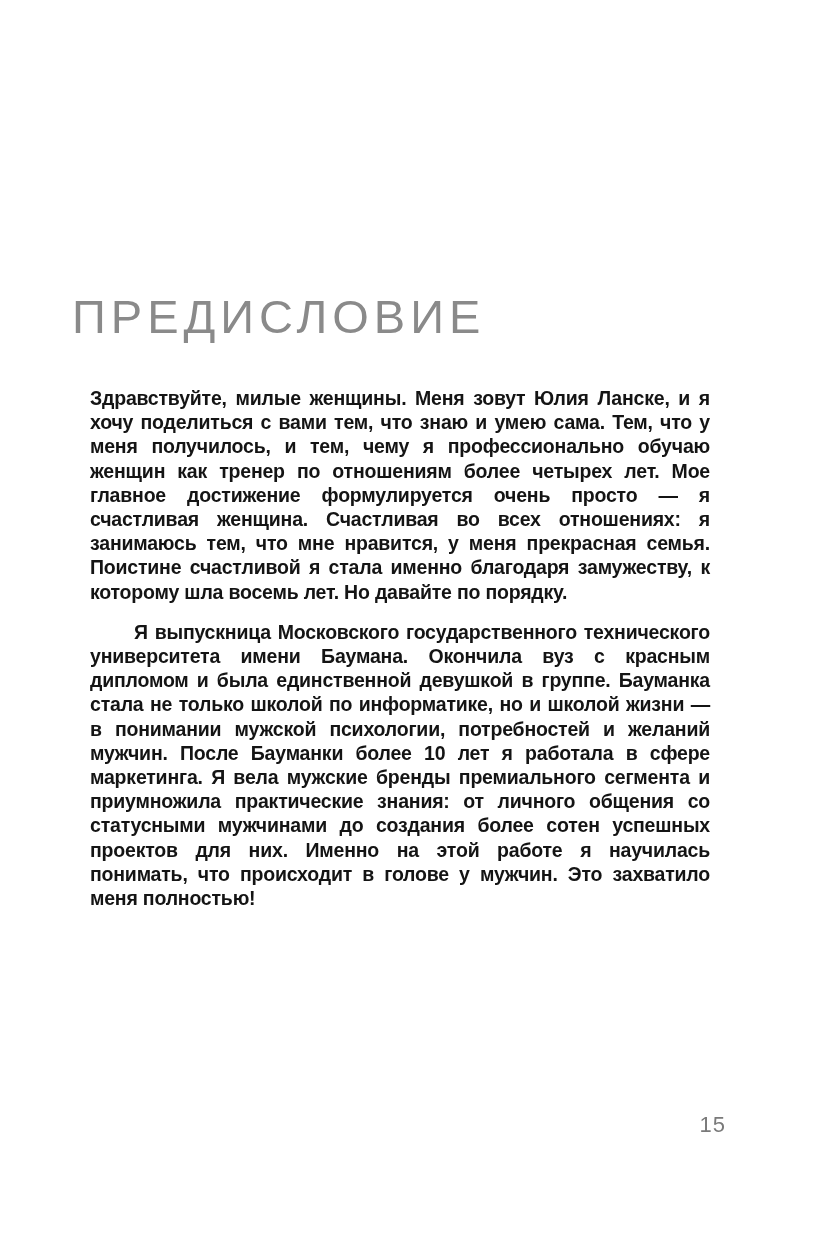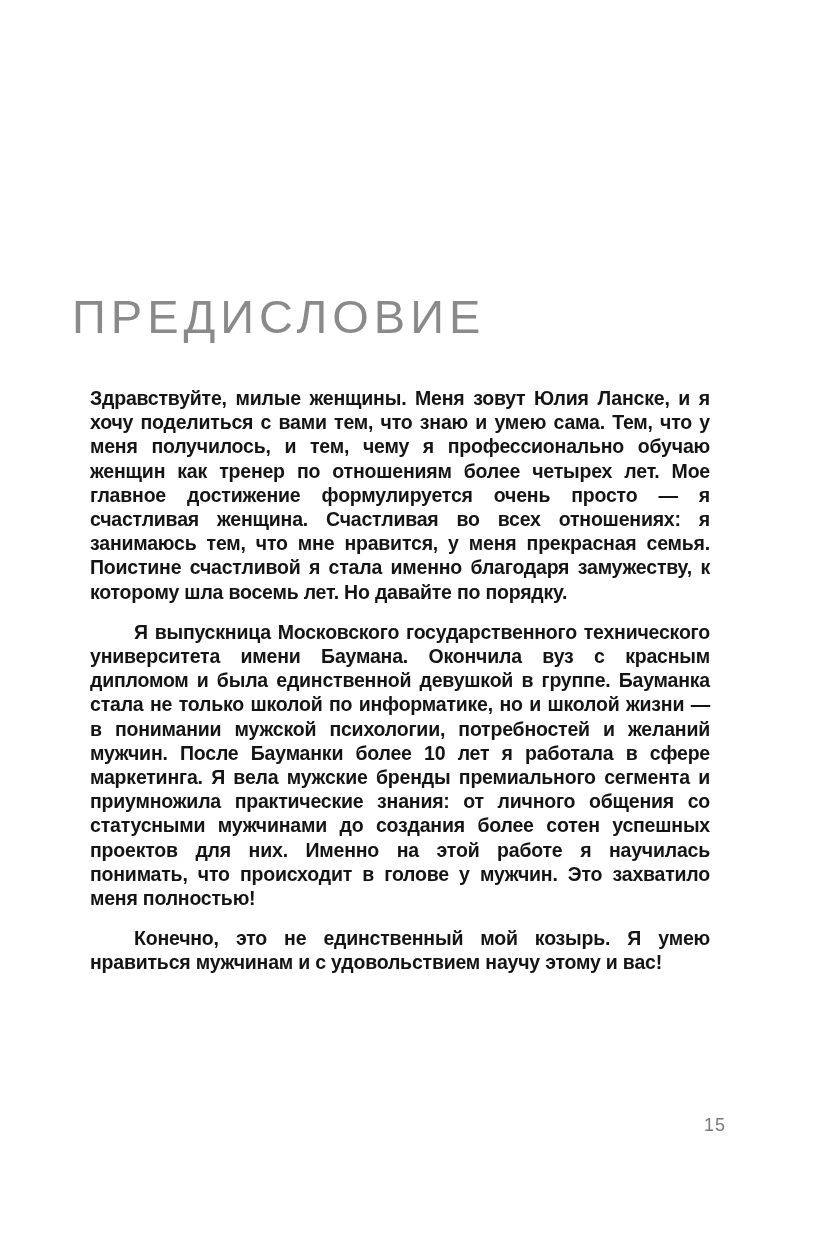--- a/index.html
+++ b/index.html
@@ -48,35 +48,34 @@
     -webkit-hyphens: auto;
   }
   .para-first {
     text-indent: 0;
   }
   .page-number {
     position: absolute;
     right: 101px;
     top: 1114px;
     font-family: "Liberation Sans", sans-serif;
-    font-size: 18px;
+    font-size: 22px;
     line-height: 22px;
     font-weight: 400;
     letter-spacing: 1px;
     color: #7a7a7a;
   }
 </style>
 </head>
 <body>
 
 <div class="page">
 
   <h1 class="chapter-title">ПРЕДИСЛОВИЕ</h1>
 
   <main class="body-text">
     <p class="para para-first" lang="ru">Здравствуйте, милые женщины. Меня зовут Юлия Ланске, и я хочу поделиться с вами тем, что знаю и умею сама. Тем, что у меня получилось, и тем, чему я профессионально обучаю женщин как тренер по отношениям более четырех лет. Мое главное достижение формулируется очень просто — я счастливая женщина. Счастливая во всех отношениях: я занимаюсь тем, что мне нравится, у меня прекрасная семья. Поистине счастливой я стала именно благодаря замужеству, к которому шла восемь лет. Но давайте по порядку.</p>
     <p class="para" lang="ru">Я выпускница Московского государственного технического университета имени Баумана. Окончила вуз с красным дипломом и была единственной девушкой в группе. Бауманка стала не только школой по информатике, но и школой жизни — в понимании мужской психологии, потребностей и желаний мужчин. После Бауманки более 10 лет я работала в сфере маркетинга. Я вела мужские бренды премиального сегмента и приумножила практические знания: от личного общения со статусными мужчинами до создания более сотен успешных проектов для них. Именно на этой работе я научилась понимать, что происходит в голове у мужчин. Это захватило меня полностью!</p>
-    <p class="para" lang="ru">Конечно, это не единственный мой козырь. Я умею нравиться мужчинам и с удовольствием научу этому и вас!</p>
   </main>
 
   <div class="page-number">15</div>
 
 </div>
 
 </body></html>

